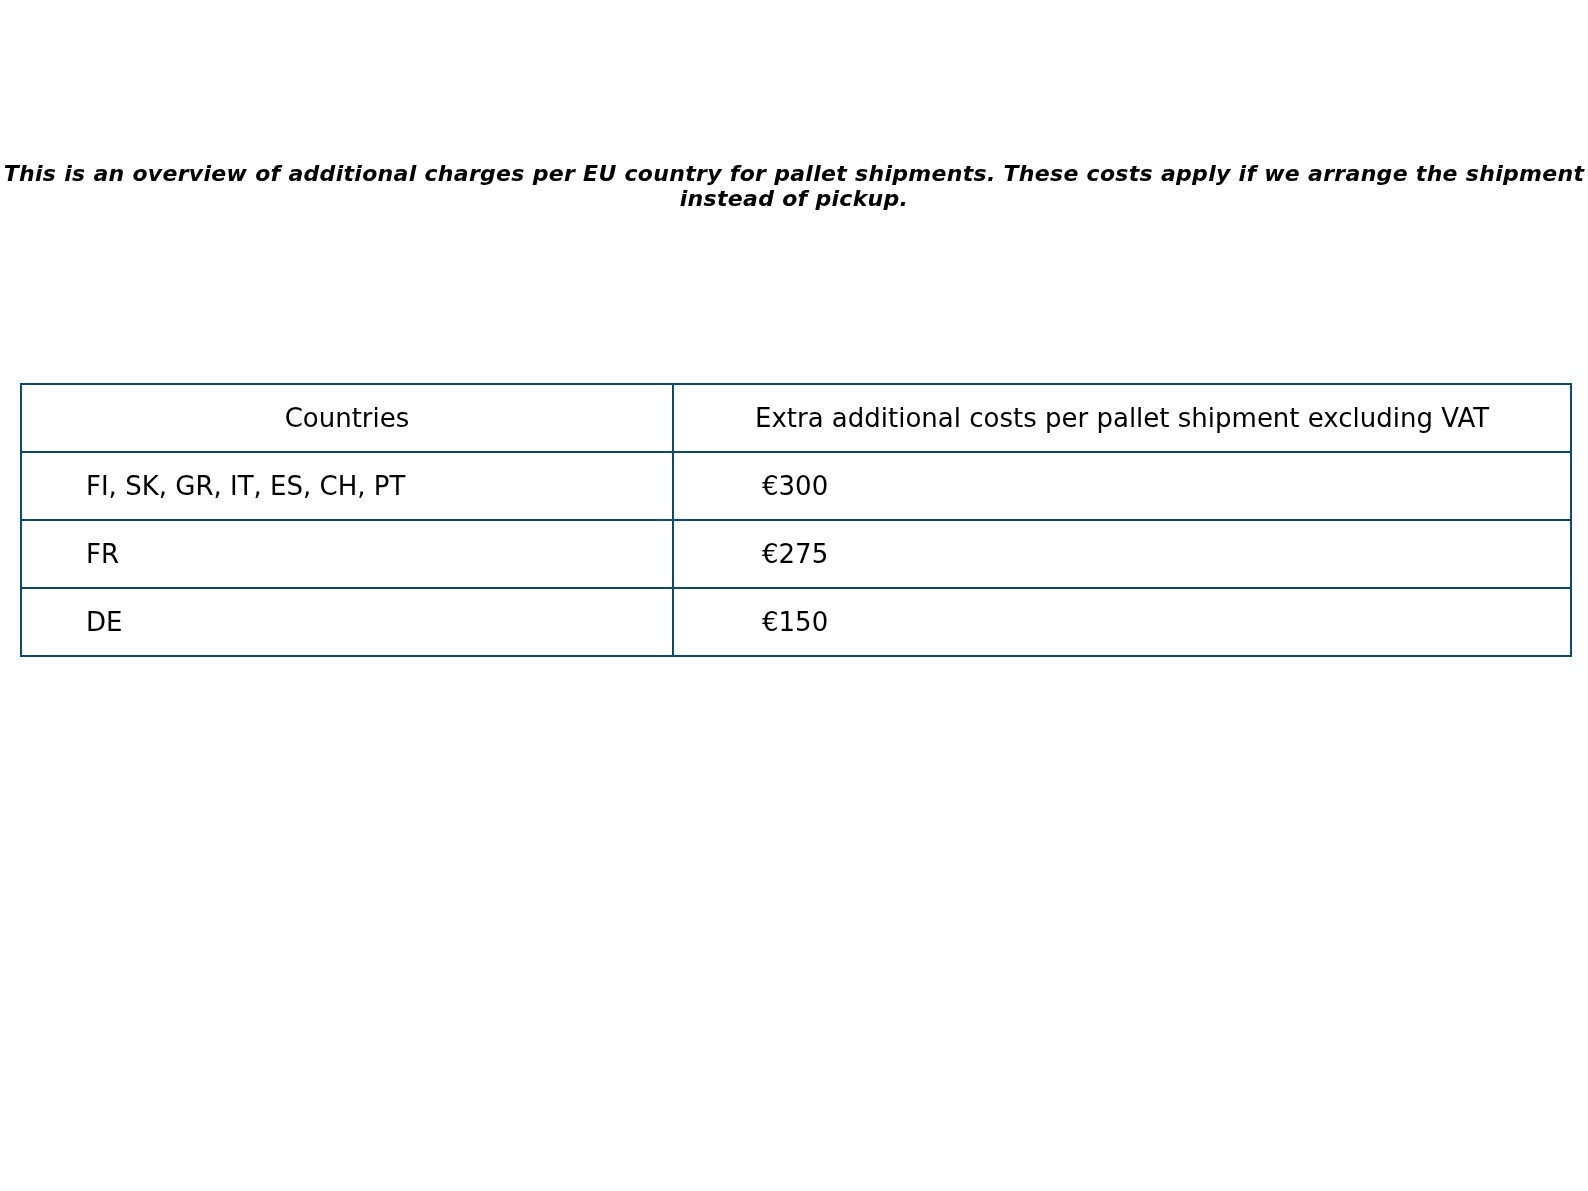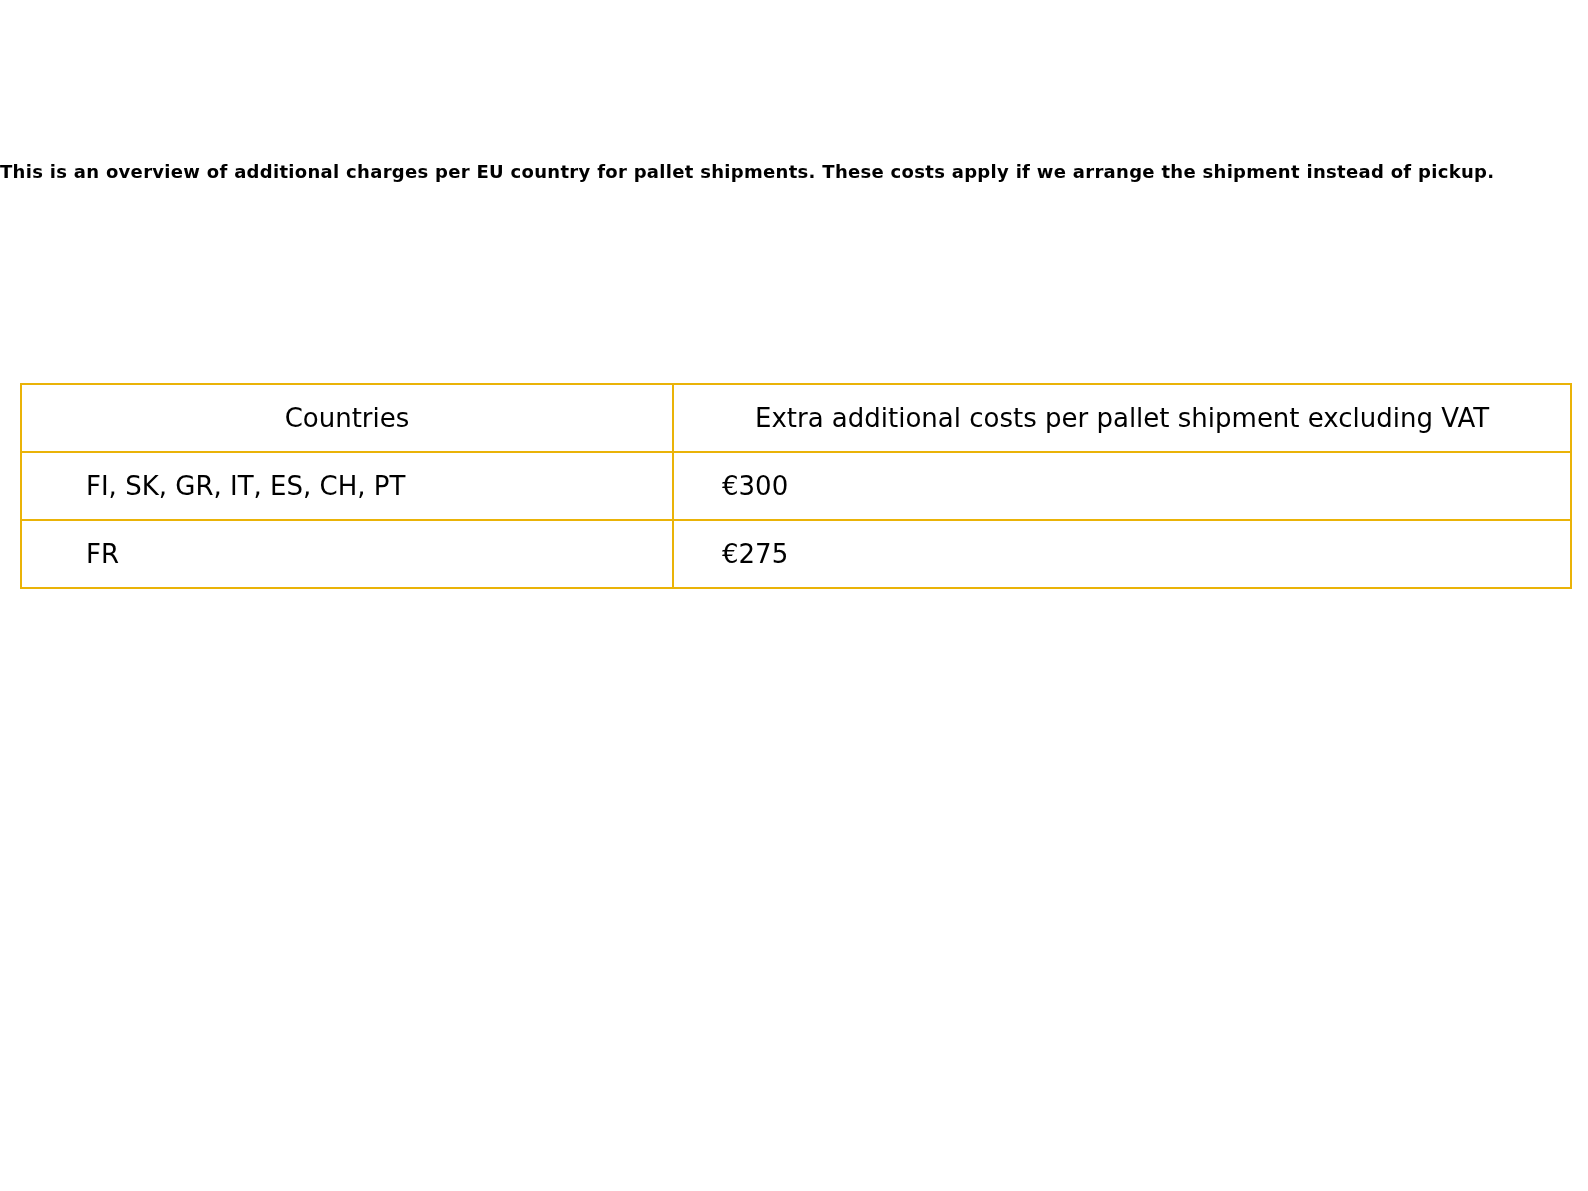--- a/index.html
+++ b/index.html
@@ -12,58 +12,60 @@
     height: 1191px;
     position: relative;
     font-family: "DejaVu Sans", "Liberation Sans", sans-serif;
     color: #000000;
   }
   .intro {
     position: absolute;
     top: 161px;
     left: 0;
     width: 100%;
-    font-size: 18px;
+    text-align: center;
+    font-size: 22px;
     font-weight: bold;
     letter-spacing: 0.3px;
     color: #000000;
+    font-style: italic;
   }
   .charges-table {
     position: absolute;
     left: 20px;
     top: 383px;
     width: 1550px;
     border-collapse: collapse;
     table-layout: fixed;
   }
   .charges-table col.col-countries { width: 652px; }
   .charges-table col.col-cost      { width: 898px; }
   .charges-table th,
   .charges-table td {
-    border: 2px solid #eab308;
+    border: 2px solid #0c4a6e;
     height: 66px;
     font-size: 26px;
     font-weight: normal;
     color: #000000;
     background: #ffffff;
     vertical-align: middle;
     padding: 0;
     overflow: hidden;
     white-space: nowrap;
   }
   .charges-table th {
     text-align: center;
   }
   .charges-table td.cell-countries {
     text-align: left;
     padding-left: 64px;
   }
   .charges-table td.cell-cost {
     text-align: left;
-    padding-left: 48px;
+    padding-left: 88px;
   }
 </style>
 </head>
 <body>
 
 <div class="intro">This is an overview of additional charges per EU country for pallet shipments. These costs apply if we arrange the shipment instead of pickup.</div>
 
 <table class="charges-table">
   <colgroup>
     <col class="col-countries">
@@ -77,14 +79,18 @@
   </thead>
   <tbody>
     <tr>
       <td class="cell-countries">FI, SK, GR, IT, ES, CH, PT</td>
       <td class="cell-cost">€300</td>
     </tr>
     <tr>
       <td class="cell-countries">FR</td>
       <td class="cell-cost">€275</td>
     </tr>
+    <tr>
+      <td class="cell-countries">DE</td>
+      <td class="cell-cost">€150</td>
+    </tr>
   </tbody>
 </table>
 
 </body></html>

